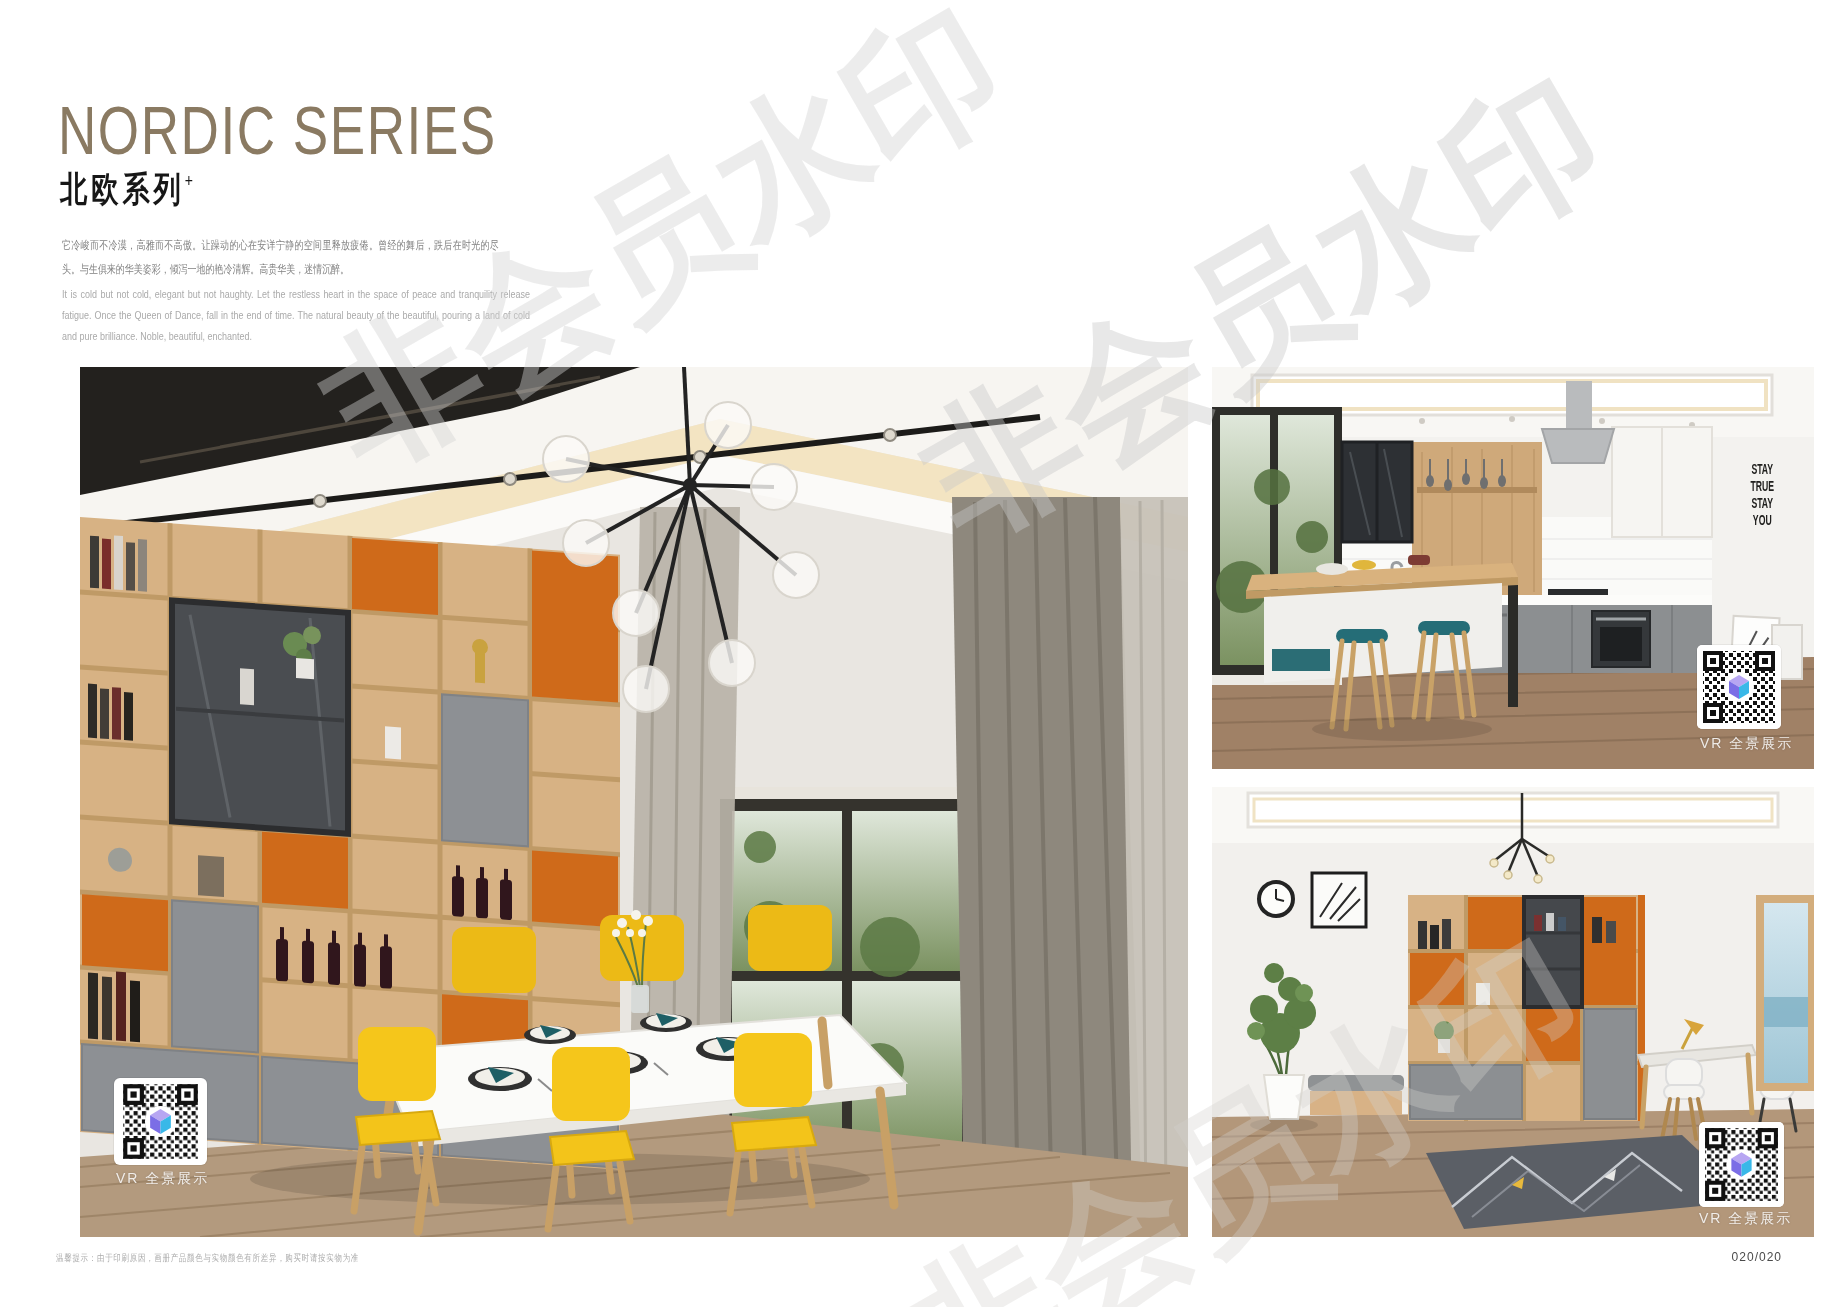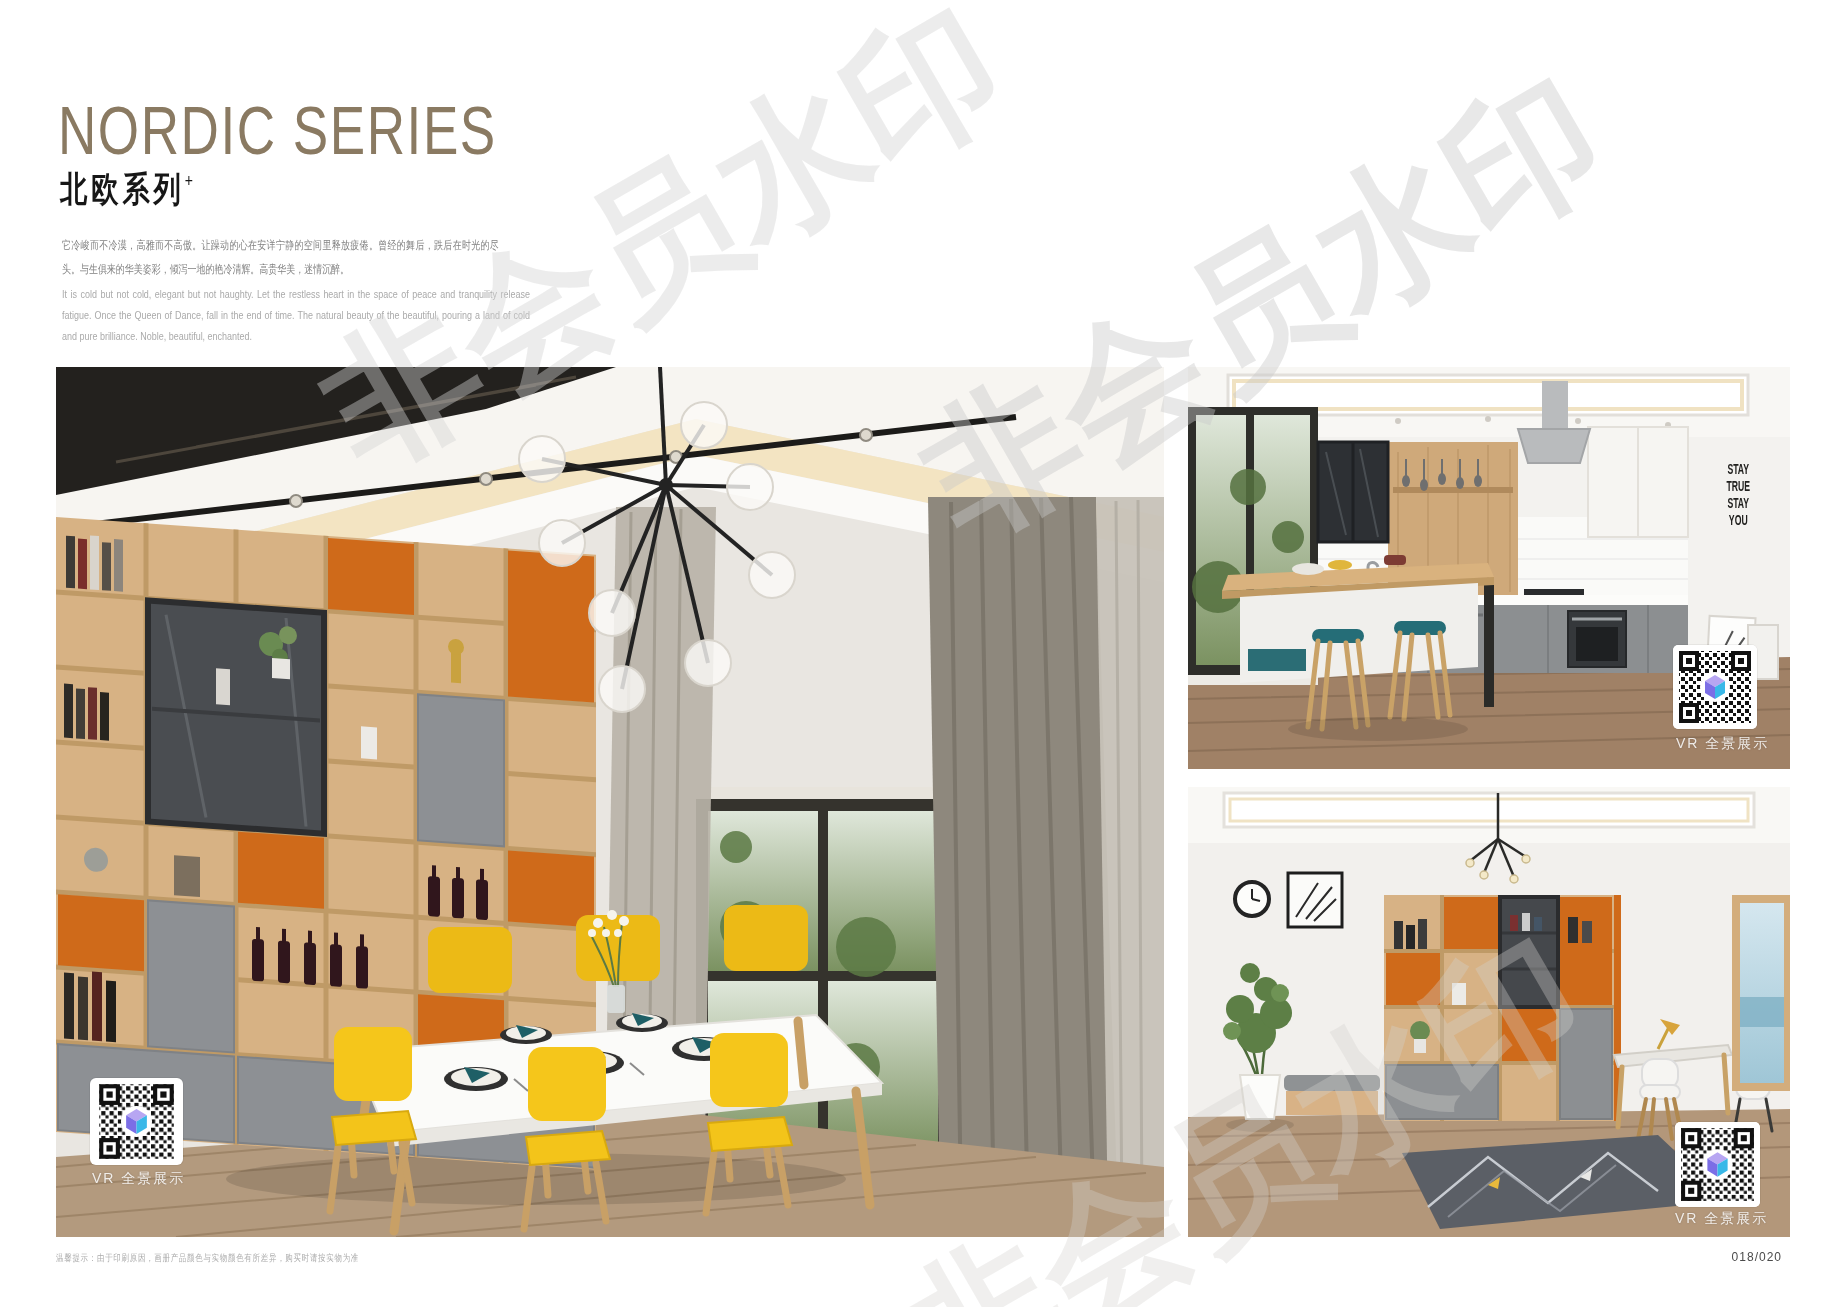--- a/index.html
+++ b/index.html
@@ -8,21 +8,21 @@
   .cx{transform:scaleX(0.78);transform-origin:left top;}
   .title-en{position:absolute;left:58px;top:96px;font-size:68px;font-weight:400;
             letter-spacing:2px;color:#8a7a62;white-space:nowrap;line-height:1;}
   .title-zh{position:absolute;left:60px;top:168px;font-size:35px;font-weight:700;
             letter-spacing:5px;color:#161616;white-space:nowrap;line-height:1.2;}
   .title-zh sup{font-size:18px;font-weight:400;vertical-align:14px;letter-spacing:0;}
   .desc-zh{position:absolute;left:62px;top:233px;width:560px;font-size:11.5px;line-height:24px;
            color:#828282;text-align:justify;}
   .desc-en{position:absolute;left:62px;top:284px;width:600px;font-size:11.5px;line-height:21px;
            color:#aaaaaa;text-align:justify;}
-  .photo{position:absolute;overflow:hidden;background:#ddd;}
+  .photo{position:absolute;overflow:hidden;background:#ddd;margin-left:24px;}
   .photo svg{display:block;}
   #photo-dining{left:56px;top:367px;width:1108px;height:870px;}
   #photo-kitchen{left:1188px;top:367px;width:602px;height:402px;}
   #photo-study{left:1188px;top:787px;width:602px;height:450px;}
   .qr{position:absolute;background:#fff;border-radius:6px;box-shadow:0 0 0 1px rgba(0,0,0,.05);}
   .qr svg{display:block;width:100%;height:100%;}
   .vr-label{position:absolute;font-size:14px;letter-spacing:2px;color:rgba(255,255,255,.85);
             text-shadow:0 0 2px rgba(80,70,60,.35);white-space:nowrap;}
   .wall-art{position:absolute;left:536px;top:94px;width:46px;font-size:14px;line-height:17px;
             font-weight:700;color:#20201e;text-align:center;white-space:pre-line;
@@ -604,15 +604,15 @@
         </svg>
     </div>
     <div class="vr-label" style="left:487px;top:423px;">VR 全景展示</div>
   </div>
 
   <div class="watermark" id="wm-a">非会员水印</div>
   <div class="watermark" id="wm-b">非会员水印</div>
   <div class="watermark" id="wm-c">非会员水印</div>
 
   <div class="footer-note cx">温馨提示：由于印刷原因，画册产品颜色与实物颜色有所差异，购买时请按实物为准</div>
-  <div class="page-num">018/020</div>
+  <div class="page-num">020/020</div>
 
 </div>
 
 </body></html>

